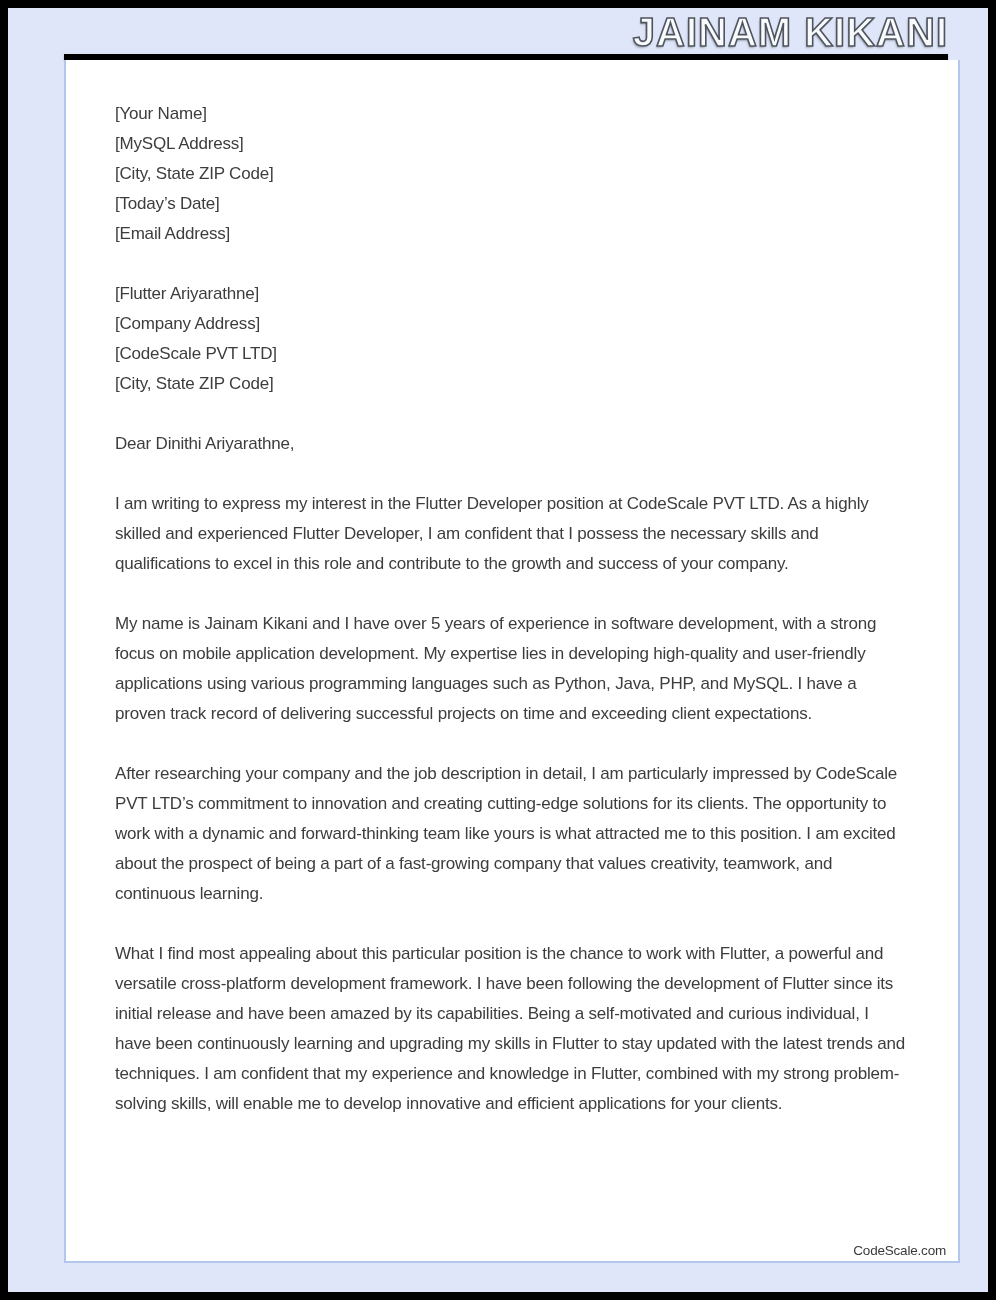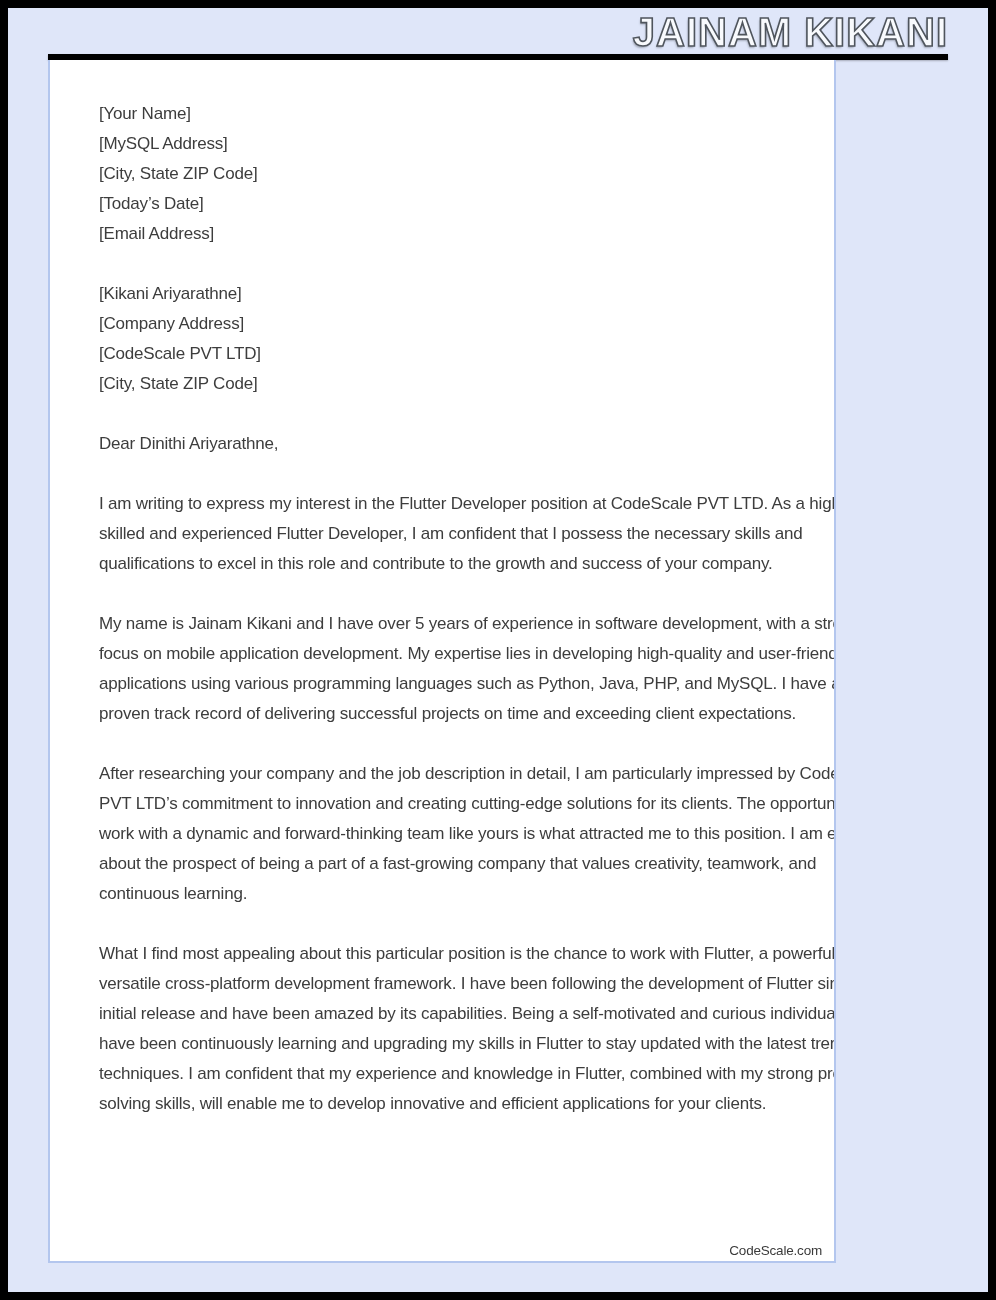--- a/index.html
+++ b/index.html
@@ -18,20 +18,21 @@
     position: relative;
     background: var(--frame, #000);
     font-family: "Liberation Sans", sans-serif;
   }
   .frame {
     position: absolute;
     inset: 0;
     background: var(--background, #dfe6f9);
     border: 8px solid var(--frame, #000);
     overflow: hidden;
+    padding-left: 16px;
   }
   .letterhead {
     height: 46px;
     margin: 0 40px;
     text-align: right;
     white-space: nowrap;
   }
   .candidate-name {
     margin: 0;
     display: inline-block;
@@ -46,21 +47,21 @@
   }
   .top-bar {
     height: 6px;
     margin: 0 40px;
     background: var(--frame, #000);
     box-shadow: 0 1px 2px rgba(0,0,0,0.25);
   }
   .page {
     position: relative;
     margin: 0 40px;
-    width: 788px;
+    width: 896px;
     height: 1203px;
     background: #ffffff;
     border: 2px solid var(--page-border, #b3c6ee);
     border-top: none;
     padding: 39px 0 0 49px;
     overflow: hidden;
   }
   .line, .salutation, .para {
     font-size: 17px;
     line-height: 30px;
@@ -100,21 +101,21 @@
 
     <div class="address-block">
       <div class="line">[Your Name]</div>
       <div class="line">[MySQL Address]</div>
       <div class="line">[City, State ZIP Code]</div>
       <div class="line">[Today’s Date]</div>
       <div class="line">[Email Address]</div>
     </div>
 
     <div class="address-block">
-      <div class="line">[Kikani Ariyarathne]</div>
+      <div class="line">[Flutter Ariyarathne]</div>
       <div class="line">[Company Address]</div>
       <div class="line">[CodeScale PVT LTD]</div>
       <div class="line">[City, State ZIP Code]</div>
     </div>
 
     <p class="salutation">Dear Dinithi Ariyarathne,</p>
 
     <p class="para">I am writing to express my interest in the Flutter Developer position at CodeScale PVT LTD. As a highly skilled and experienced Flutter Developer, I am confident that I possess the necessary skills and qualifications to excel in this role and contribute to the growth and success of your company.</p>
     <p class="para">My name is Jainam Kikani and I have over 5 years of experience in software development, with a strong focus on mobile application development. My expertise lies in developing high-quality and user-friendly applications using various programming languages such as Python, Java, PHP, and MySQL. I have a proven track record of delivering successful projects on time and exceeding client expectations.</p>
     <p class="para">After researching your company and the job description in detail, I am particularly impressed by CodeScale PVT LTD’s commitment to innovation and creating cutting-edge solutions for its clients. The opportunity to work with a dynamic and forward-thinking team like yours is what attracted me to this position. I am excited about the prospect of being a part of a fast-growing company that values creativity, teamwork, and continuous learning.</p>

